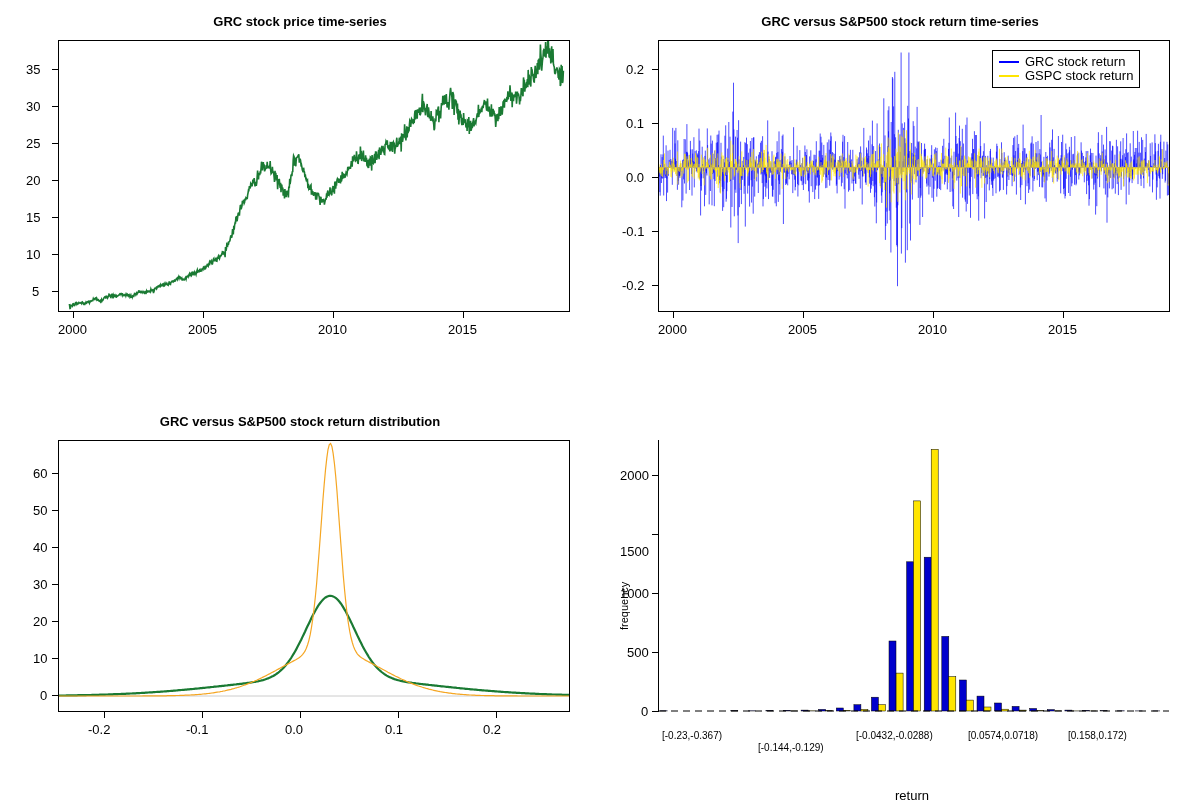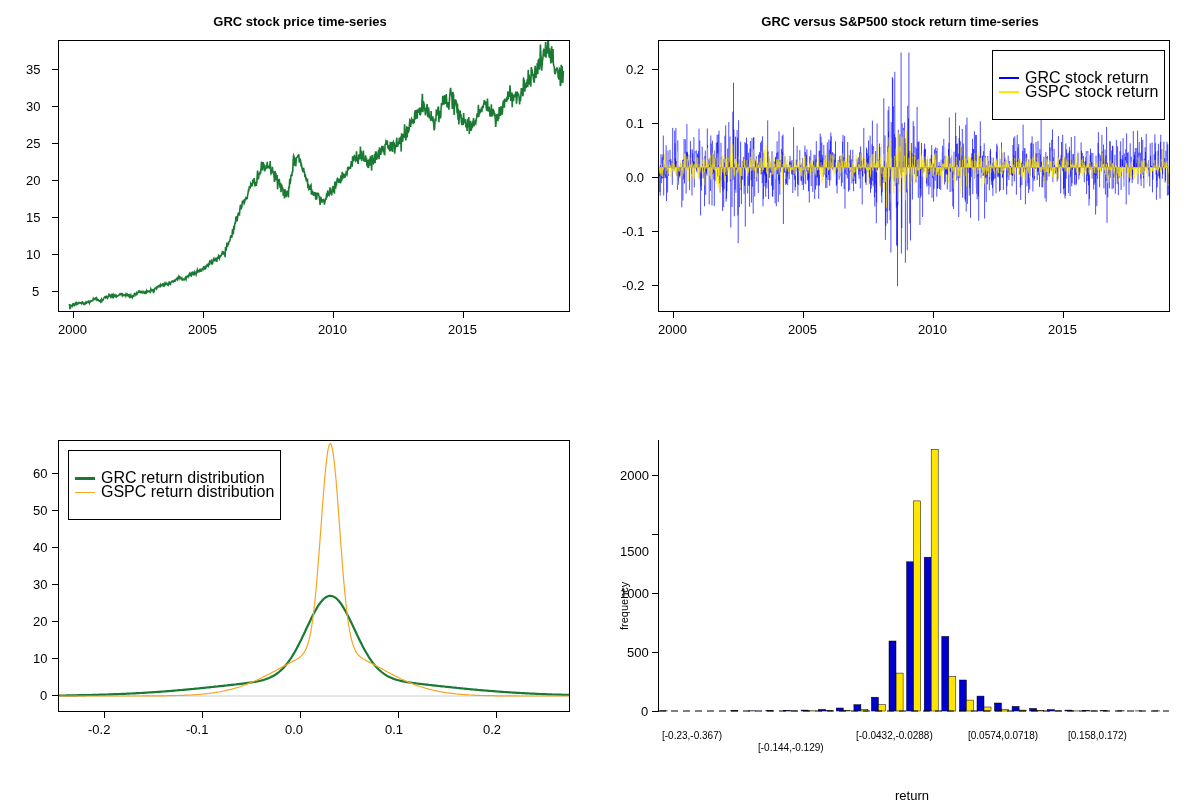--- a/index.html
+++ b/index.html
@@ -4,21 +4,21 @@
 <style>
   html,body{margin:0;padding:0;}
   body{width:1200px;height:800px;background:#ffffff;font-family:"Liberation Sans",sans-serif;}
   .grid{display:grid;grid-template-columns:600px 600px;grid-template-rows:400px 400px;width:1097px;height:800px;}
   .panel{position:relative;width:600px;height:400px;}
   .title{position:absolute;top:14px;left:0;width:100%;text-align:center;font-size:13px;font-weight:bold;color:#000;}
   .plotbox{position:absolute;border:1px solid #000;box-sizing:border-box;overflow:hidden;background:#fff;}
   .axlabel{position:absolute;font-size:13px;color:#000;}
   .tick{position:absolute;background:#000;}
   svg{display:block;}
-  .legend{position:absolute;border:1px solid #000;background:#fff;padding:20px 6px;font-size:16px;line-height:14px;}
+  .legend{position:absolute;border:1px solid #000;background:#fff;padding:4px 6px;font-size:13px;line-height:14px;}
   .legend .row{display:flex;align-items:center;white-space:nowrap;}
   .legend .swatch-line{width:20px;height:0;border-top:2px solid #000;margin-right:6px;}
   .legend .swatch-box{width:9px;height:9px;border:1px solid #000;margin-right:6px;}
   .yaxis-title{position:absolute;font-size:11px;transform:rotate(-90deg);transform-origin:left top;white-space:nowrap;}
 </style>
 </head>
 <body>
 
 <div class="grid">
 
@@ -104,39 +104,30 @@
       <div class="tick" style="left:203px;top:312px;width:1px;height:6px;"></div>
       <div class="axlabel" style="left:188px;top:322px;">2005</div>
       <div class="tick" style="left:333px;top:312px;width:1px;height:6px;"></div>
       <div class="axlabel" style="left:318px;top:322px;">2010</div>
       <div class="tick" style="left:463px;top:312px;width:1px;height:6px;"></div>
       <div class="axlabel" style="left:448px;top:322px;">2015</div>
     </div>
   </div>
 
   <div class="panel">
+    <div class="title">GRC versus S&amp;P500 stock return distribution</div>
 
     <div class="plotbox" style="left:58px;top:40px;width:512px;height:272px;">
       <svg width="510" height="270" viewBox="0 0 510 270">
         <line x1="0" y1="255" x2="510" y2="255" stroke="#cccccc" stroke-width="1"></line>
         <polyline id="p3green" fill="none" stroke="#1a7a33" stroke-width="2.2" points="0.0,254.5 1.3,254.5 2.5,254.5 3.8,254.5 5.1,254.5 6.4,254.5 7.7,254.4 8.9,254.4 10.2,254.4 11.5,254.4 12.8,254.4 14.0,254.3 15.3,254.3 16.6,254.3 17.8,254.3 19.1,254.2 20.4,254.2 21.7,254.2 23.0,254.2 24.2,254.1 25.5,254.1 26.8,254.1 28.0,254.0 29.3,254.0 30.6,254.0 31.9,254.0 33.1,253.9 34.4,253.9 35.7,253.9 37.0,253.8 38.3,253.8 39.5,253.8 40.8,253.7 42.1,253.7 43.3,253.6 44.6,253.6 45.9,253.6 47.2,253.5 48.5,253.5 49.7,253.4 51.0,253.4 52.3,253.3 53.6,253.3 54.8,253.2 56.1,253.2 57.4,253.1 58.6,253.1 59.9,253.0 61.2,253.0 62.5,252.9 63.8,252.9 65.0,252.8 66.3,252.8 67.6,252.7 68.9,252.7 70.1,252.6 71.4,252.5 72.7,252.5 73.9,252.4 75.2,252.3 76.5,252.3 77.8,252.2 79.0,252.1 80.3,252.1 81.6,252.0 82.9,251.9 84.2,251.8 85.4,251.8 86.7,251.7 88.0,251.6 89.3,251.5 90.5,251.4 91.8,251.4 93.1,251.3 94.3,251.2 95.6,251.1 96.9,251.0 98.2,250.9 99.5,250.8 100.7,250.8 102.0,250.7 103.3,250.6 104.5,250.5 105.8,250.4 107.1,250.3 108.4,250.2 109.6,250.1 110.9,250.0 112.2,249.9 113.5,249.8 114.8,249.7 116.0,249.6 117.3,249.5 118.6,249.3 119.8,249.2 121.1,249.1 122.4,249.0 123.7,248.9 124.9,248.8 126.2,248.7 127.5,248.6 128.8,248.4 130.1,248.3 131.3,248.2 132.6,248.1 133.9,248.0 135.2,247.8 136.4,247.7 137.7,247.6 139.0,247.5 140.3,247.3 141.5,247.2 142.8,247.1 144.1,246.9 145.3,246.8 146.6,246.7 147.9,246.5 149.2,246.4 150.4,246.3 151.7,246.1 153.0,246.0 154.3,245.9 155.5,245.7 156.8,245.6 158.1,245.5 159.4,245.3 160.7,245.2 161.9,245.1 163.2,244.9 164.5,244.8 165.8,244.6 167.0,244.5 168.3,244.4 169.6,244.2 170.9,244.1 172.1,243.9 173.4,243.8 174.7,243.6 175.9,243.5 177.2,243.4 178.5,243.2 179.8,243.1 181.0,242.9 182.3,242.8 183.6,242.6 184.9,242.4 186.2,242.3 187.4,242.1 188.7,241.9 190.0,241.8 191.3,241.6 192.5,241.4 193.8,241.2 195.1,241.0 196.3,240.8 197.6,240.5 198.9,240.3 200.2,240.0 201.5,239.7 202.7,239.4 204.0,239.1 205.3,238.7 206.6,238.3 207.8,237.8 209.1,237.4 210.4,236.8 211.6,236.3 212.9,235.6 214.2,235.0 215.5,234.2 216.8,233.4 218.0,232.5 219.3,231.6 220.6,230.5 221.8,229.4 223.1,228.2 224.4,226.9 225.7,225.5 227.0,224.0 228.2,222.4 229.5,220.7 230.8,218.9 232.1,217.0 233.3,215.0 234.6,212.9 235.9,210.7 237.2,208.4 238.4,206.0 239.7,203.6 241.0,201.1 242.3,198.5 243.5,195.9 244.8,193.2 246.1,190.5 247.3,187.8 248.6,185.1 249.9,182.4 251.2,179.7 252.4,177.1 253.7,174.6 255.0,172.1 256.3,169.8 257.6,167.5 258.8,165.4 260.1,163.5 261.4,161.7 262.7,160.1 263.9,158.7 265.2,157.5 266.5,156.5 267.8,155.7 269.0,155.2 270.3,154.9 271.6,154.8 272.9,155.0 274.1,155.4 275.4,156.1 276.7,156.9 278.0,158.0 279.2,159.3 280.5,160.8 281.8,162.5 283.1,164.4 284.3,166.4 285.6,168.6 286.9,170.8 288.1,173.2 289.4,175.7 290.7,178.3 292.0,181.0 293.3,183.6 294.5,186.3 295.8,189.0 297.1,191.8 298.3,194.4 299.6,197.1 300.9,199.7 302.2,202.3 303.4,204.8 304.7,207.2 306.0,209.5 307.3,211.7 308.6,213.9 309.8,216.0 311.1,217.9 312.4,219.8 313.6,221.5 314.9,223.2 316.2,224.7 317.5,226.2 318.7,227.5 320.0,228.8 321.3,229.9 322.6,231.0 323.9,232.0 325.1,232.9 326.4,233.8 327.7,234.6 328.9,235.3 330.2,235.9 331.5,236.5 332.8,237.1 334.1,237.6 335.3,238.1 336.6,238.5 337.9,238.9 339.2,239.2 340.4,239.5 341.7,239.9 343.0,240.1 344.2,240.4 345.5,240.6 346.8,240.9 348.1,241.1 349.4,241.3 350.6,241.5 351.9,241.7 353.2,241.9 354.4,242.0 355.7,242.2 357.0,242.4 358.3,242.5 359.5,242.7 360.8,242.8 362.1,243.0 363.4,243.1 364.6,243.3 365.9,243.4 367.2,243.6 368.5,243.7 369.8,243.9 371.0,244.0 372.3,244.1 373.6,244.3 374.8,244.4 376.1,244.6 377.4,244.7 378.7,244.8 379.9,245.0 381.2,245.1 382.5,245.3 383.8,245.4 385.1,245.5 386.3,245.7 387.6,245.8 388.9,245.9 390.2,246.1 391.4,246.2 392.7,246.3 394.0,246.5 395.2,246.6 396.5,246.7 397.8,246.9 399.1,247.0 400.4,247.1 401.6,247.3 402.9,247.4 404.2,247.5 405.5,247.6 406.7,247.8 408.0,247.9 409.3,248.0 410.6,248.1 411.8,248.3 413.1,248.4 414.4,248.5 415.6,248.6 416.9,248.7 418.2,248.8 419.5,249.0 420.8,249.1 422.0,249.2 423.3,249.3 424.6,249.4 425.8,249.5 427.1,249.6 428.4,249.7 429.7,249.8 430.9,249.9 432.2,250.0 433.5,250.1 434.8,250.2 436.1,250.3 437.3,250.4 438.6,250.5 439.9,250.6 441.1,250.7 442.4,250.8 443.7,250.9 445.0,251.0 446.3,251.1 447.5,251.2 448.8,251.2 450.1,251.3 451.4,251.4 452.6,251.5 453.9,251.6 455.2,251.6 456.4,251.7 457.7,251.8 459.0,251.9 460.3,251.9 461.6,252.0 462.8,252.1 464.1,252.2 465.4,252.2 466.7,252.3 467.9,252.4 469.2,252.4 470.5,252.5 471.7,252.6 473.0,252.6 474.3,252.7 475.6,252.7 476.9,252.8 478.1,252.9 479.4,252.9 480.7,253.0 481.9,253.0 483.2,253.1 484.5,253.1 485.8,253.2 487.0,253.2 488.3,253.3 489.6,253.3 490.9,253.4 492.1,253.4 493.4,253.5 494.7,253.5 496.0,253.5 497.3,253.6 498.5,253.6 499.8,253.7 501.1,253.7 502.3,253.7 503.6,253.8 504.9,253.8 506.2,253.8 507.4,253.9 508.7,253.9 510.0,253.9"></polyline>
         <polyline id="p3orange" fill="none" stroke="#f5a623" stroke-width="1.2" points="0.0,255.0 1.3,255.0 2.5,255.0 3.8,255.0 5.1,255.0 6.4,255.0 7.7,255.0 8.9,255.0 10.2,255.0 11.5,255.0 12.8,255.0 14.0,255.0 15.3,255.0 16.6,255.0 17.8,255.0 19.1,255.0 20.4,255.0 21.7,255.0 23.0,255.0 24.2,255.0 25.5,255.0 26.8,255.0 28.0,255.0 29.3,255.0 30.6,255.0 31.9,255.0 33.1,255.0 34.4,255.0 35.7,255.0 37.0,255.0 38.3,255.0 39.5,255.0 40.8,255.0 42.1,255.0 43.3,255.0 44.6,255.0 45.9,255.0 47.2,255.0 48.5,255.0 49.7,255.0 51.0,255.0 52.3,255.0 53.6,255.0 54.8,255.0 56.1,255.0 57.4,255.0 58.6,255.0 59.9,255.0 61.2,255.0 62.5,255.0 63.8,255.0 65.0,255.0 66.3,255.0 67.6,255.0 68.9,255.0 70.1,255.0 71.4,255.0 72.7,255.0 73.9,255.0 75.2,255.0 76.5,255.0 77.8,255.0 79.0,255.0 80.3,255.0 81.6,255.0 82.9,255.0 84.2,254.9 85.4,254.9 86.7,254.9 88.0,254.9 89.3,254.9 90.5,254.9 91.8,254.9 93.1,254.9 94.3,254.9 95.6,254.9 96.9,254.9 98.2,254.9 99.5,254.9 100.7,254.8 102.0,254.8 103.3,254.8 104.5,254.8 105.8,254.8 107.1,254.8 108.4,254.7 109.6,254.7 110.9,254.7 112.2,254.7 113.5,254.6 114.8,254.6 116.0,254.6 117.3,254.5 118.6,254.5 119.8,254.5 121.1,254.4 122.4,254.4 123.7,254.3 124.9,254.3 126.2,254.2 127.5,254.2 128.8,254.1 130.1,254.1 131.3,254.0 132.6,253.9 133.9,253.8 135.2,253.8 136.4,253.7 137.7,253.6 139.0,253.5 140.3,253.4 141.5,253.3 142.8,253.2 144.1,253.0 145.3,252.9 146.6,252.8 147.9,252.6 149.2,252.5 150.4,252.3 151.7,252.2 153.0,252.0 154.3,251.8 155.5,251.6 156.8,251.4 158.1,251.2 159.4,251.0 160.7,250.8 161.9,250.5 163.2,250.3 164.5,250.0 165.8,249.8 167.0,249.5 168.3,249.2 169.6,248.9 170.9,248.6 172.1,248.3 173.4,247.9 174.7,247.6 175.9,247.2 177.2,246.8 178.5,246.5 179.8,246.1 181.0,245.7 182.3,245.2 183.6,244.8 184.9,244.3 186.2,243.9 187.4,243.4 188.7,242.9 190.0,242.4 191.3,241.9 192.5,241.4 193.8,240.8 195.1,240.3 196.3,239.7 197.6,239.2 198.9,238.6 200.2,238.0 201.5,237.4 202.7,236.8 204.0,236.1 205.3,235.5 206.6,234.9 207.8,234.2 209.1,233.5 210.4,232.9 211.6,232.2 212.9,231.5 214.2,230.9 215.5,230.2 216.8,229.5 218.0,228.8 219.3,228.1 220.6,227.4 221.8,226.7 223.1,226.0 224.4,225.3 225.7,224.6 227.0,224.0 228.2,223.3 229.5,222.6 230.8,221.9 232.1,221.3 233.3,220.6 234.6,219.9 235.9,219.2 237.2,218.5 238.4,217.8 239.7,217.0 241.0,216.0 242.3,214.9 243.5,213.6 244.8,212.0 246.1,209.9 247.3,207.2 248.6,203.7 249.9,199.3 251.2,193.7 252.4,186.8 253.7,178.3 255.0,168.2 256.3,156.3 257.6,142.7 258.8,127.6 260.1,111.2 261.4,94.0 262.7,76.4 263.9,59.3 265.2,43.2 266.5,28.9 267.8,17.1 269.0,8.5 270.3,3.6 271.6,2.5 272.9,5.4 274.1,12.1 275.4,22.3 276.7,35.3 278.0,50.5 279.2,67.2 280.5,84.7 281.8,102.1 283.1,119.0 284.3,134.9 285.6,149.3 286.9,162.1 288.1,173.1 289.4,182.5 290.7,190.2 292.0,196.5 293.3,201.5 294.5,205.4 295.8,208.5 297.1,210.9 298.3,212.8 299.6,214.3 300.9,215.5 302.2,216.5 303.4,217.3 304.7,218.1 306.0,218.9 307.3,219.6 308.6,220.2 309.8,220.9 311.1,221.6 312.4,222.2 313.6,222.9 314.9,223.6 316.2,224.3 317.5,225.0 318.7,225.7 320.0,226.3 321.3,227.0 322.6,227.7 323.9,228.4 325.1,229.1 326.4,229.8 327.7,230.5 328.9,231.2 330.2,231.9 331.5,232.5 332.8,233.2 334.1,233.9 335.3,234.5 336.6,235.2 337.9,235.8 339.2,236.4 340.4,237.0 341.7,237.7 343.0,238.3 344.2,238.8 345.5,239.4 346.8,240.0 348.1,240.5 349.4,241.1 350.6,241.6 351.9,242.1 353.2,242.6 354.4,243.1 355.7,243.6 357.0,244.1 358.3,244.6 359.5,245.0 360.8,245.4 362.1,245.8 363.4,246.3 364.6,246.6 365.9,247.0 367.2,247.4 368.5,247.7 369.8,248.1 371.0,248.4 372.3,248.7 373.6,249.0 374.8,249.3 376.1,249.6 377.4,249.9 378.7,250.2 379.9,250.4 381.2,250.7 382.5,250.9 383.8,251.1 385.1,251.3 386.3,251.5 387.6,251.7 388.9,251.9 390.2,252.1 391.4,252.2 392.7,252.4 394.0,252.6 395.2,252.7 396.5,252.8 397.8,253.0 399.1,253.1 400.4,253.2 401.6,253.3 402.9,253.4 404.2,253.5 405.5,253.6 406.7,253.7 408.0,253.8 409.3,253.9 410.6,254.0 411.8,254.0 413.1,254.1 414.4,254.1 415.6,254.2 416.9,254.3 418.2,254.3 419.5,254.4 420.8,254.4 422.0,254.5 423.3,254.5 424.6,254.5 425.8,254.6 427.1,254.6 428.4,254.6 429.7,254.7 430.9,254.7 432.2,254.7 433.5,254.7 434.8,254.7 436.1,254.8 437.3,254.8 438.6,254.8 439.9,254.8 441.1,254.8 442.4,254.8 443.7,254.9 445.0,254.9 446.3,254.9 447.5,254.9 448.8,254.9 450.1,254.9 451.4,254.9 452.6,254.9 453.9,254.9 455.2,254.9 456.4,254.9 457.7,254.9 459.0,255.0 460.3,255.0 461.6,255.0 462.8,255.0 464.1,255.0 465.4,255.0 466.7,255.0 467.9,255.0 469.2,255.0 470.5,255.0 471.7,255.0 473.0,255.0 474.3,255.0 475.6,255.0 476.9,255.0 478.1,255.0 479.4,255.0 480.7,255.0 481.9,255.0 483.2,255.0 484.5,255.0 485.8,255.0 487.0,255.0 488.3,255.0 489.6,255.0 490.9,255.0 492.1,255.0 493.4,255.0 494.7,255.0 496.0,255.0 497.3,255.0 498.5,255.0 499.8,255.0 501.1,255.0 502.3,255.0 503.6,255.0 504.9,255.0 506.2,255.0 507.4,255.0 508.7,255.0 510.0,255.0"></polyline>
       </svg>
     </div>
 
-    <div class="legend" style="left:68px;top:50px;">
-      <div class="row">
-        <span class="swatch-line" style="border-top:3px solid #1a7a33;"></span>
-        <span>GRC return distribution</span>
-      </div>
-      <div class="row">
-        <span class="swatch-line" style="border-top:1px solid #f5a623;"></span>
-        <span>GSPC return distribution</span>
-      </div>
-    </div>
 
     <div>
       <div class="tick" style="left:52px;top:295px;width:6px;height:1px;"></div>
       <div class="axlabel" style="left:40px;top:288px;">0</div>
       <div class="tick" style="left:52px;top:258px;width:6px;height:1px;"></div>
       <div class="axlabel" style="left:33px;top:251px;">10</div>
       <div class="tick" style="left:52px;top:221px;width:6px;height:1px;"></div>
       <div class="axlabel" style="left:33px;top:214px;">20</div>
       <div class="tick" style="left:52px;top:184px;width:6px;height:1px;"></div>
       <div class="axlabel" style="left:33px;top:177px;">30</div>

